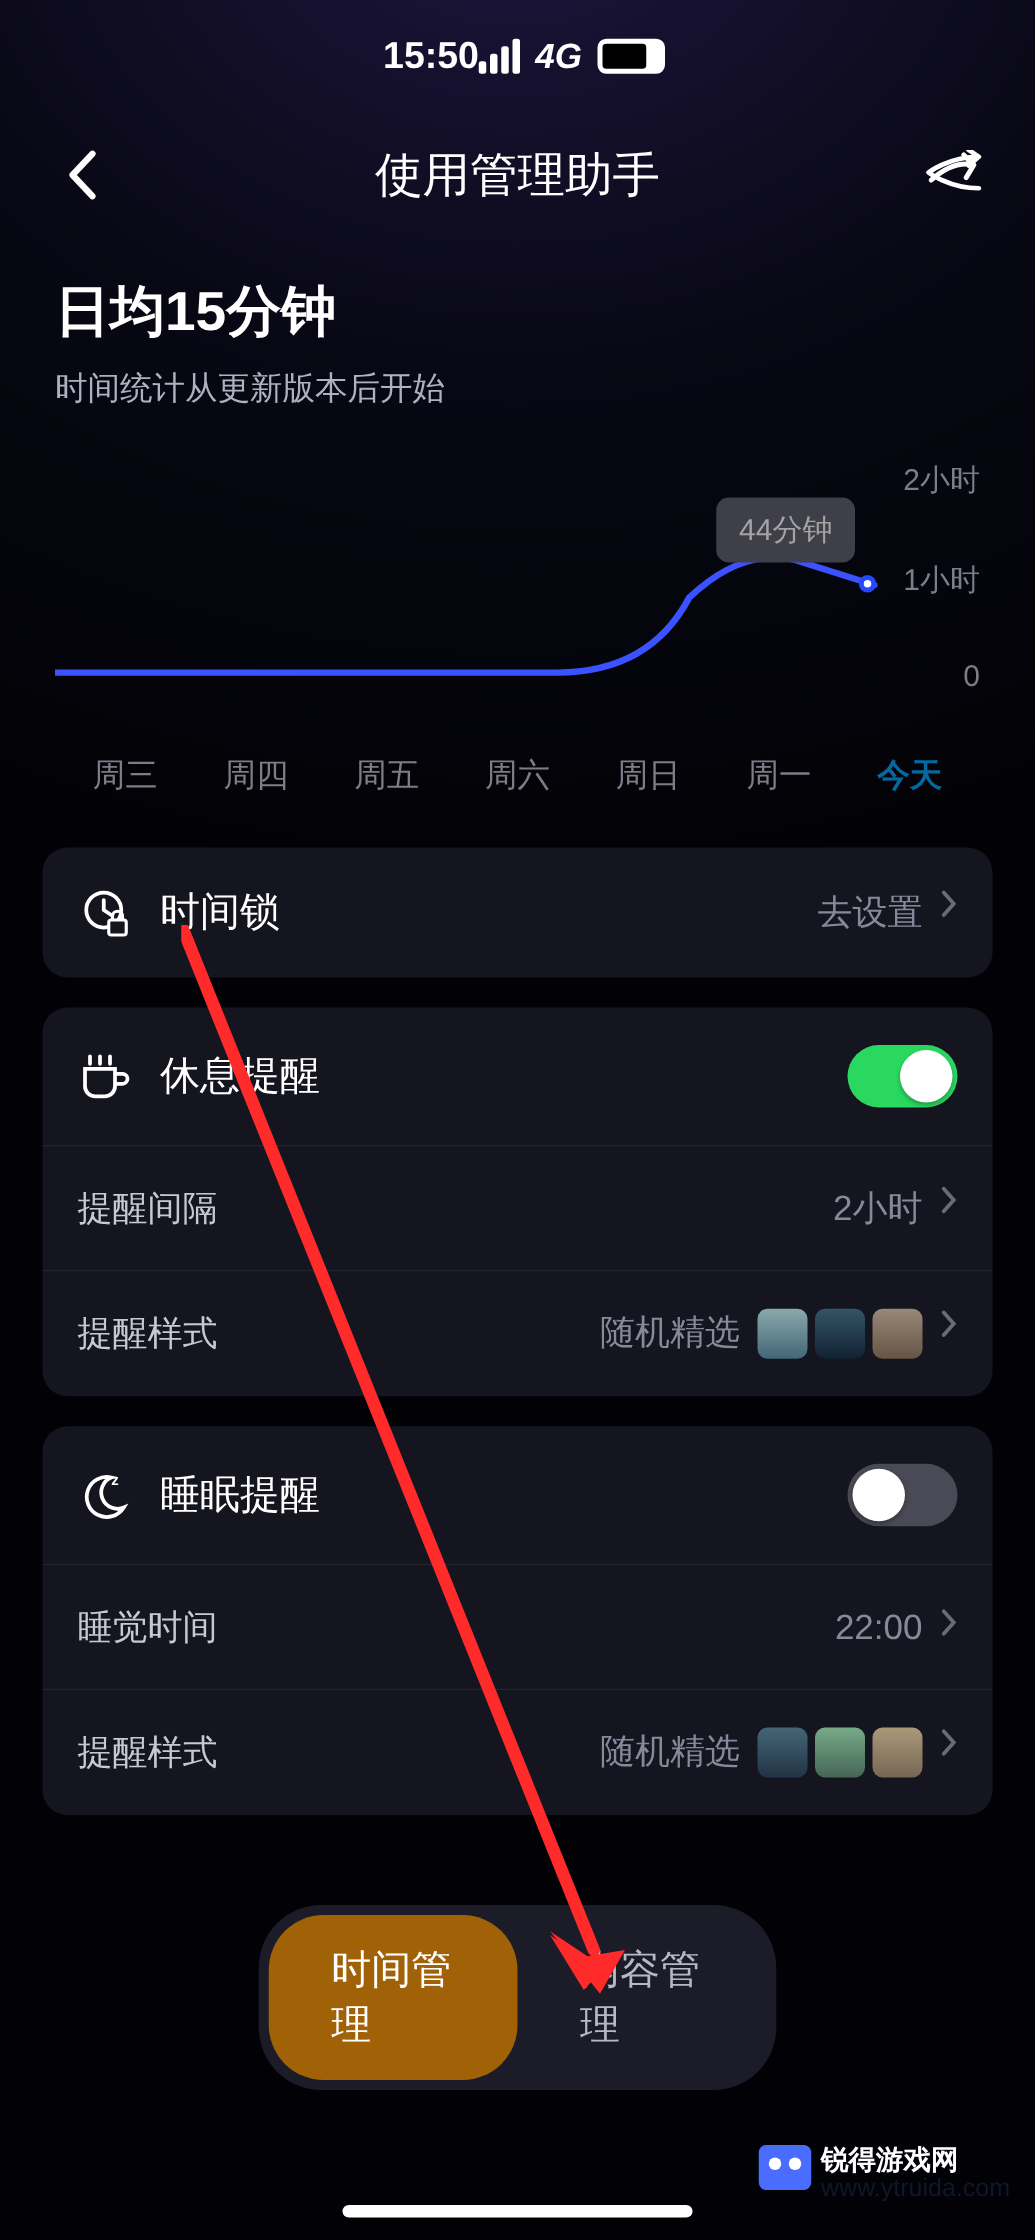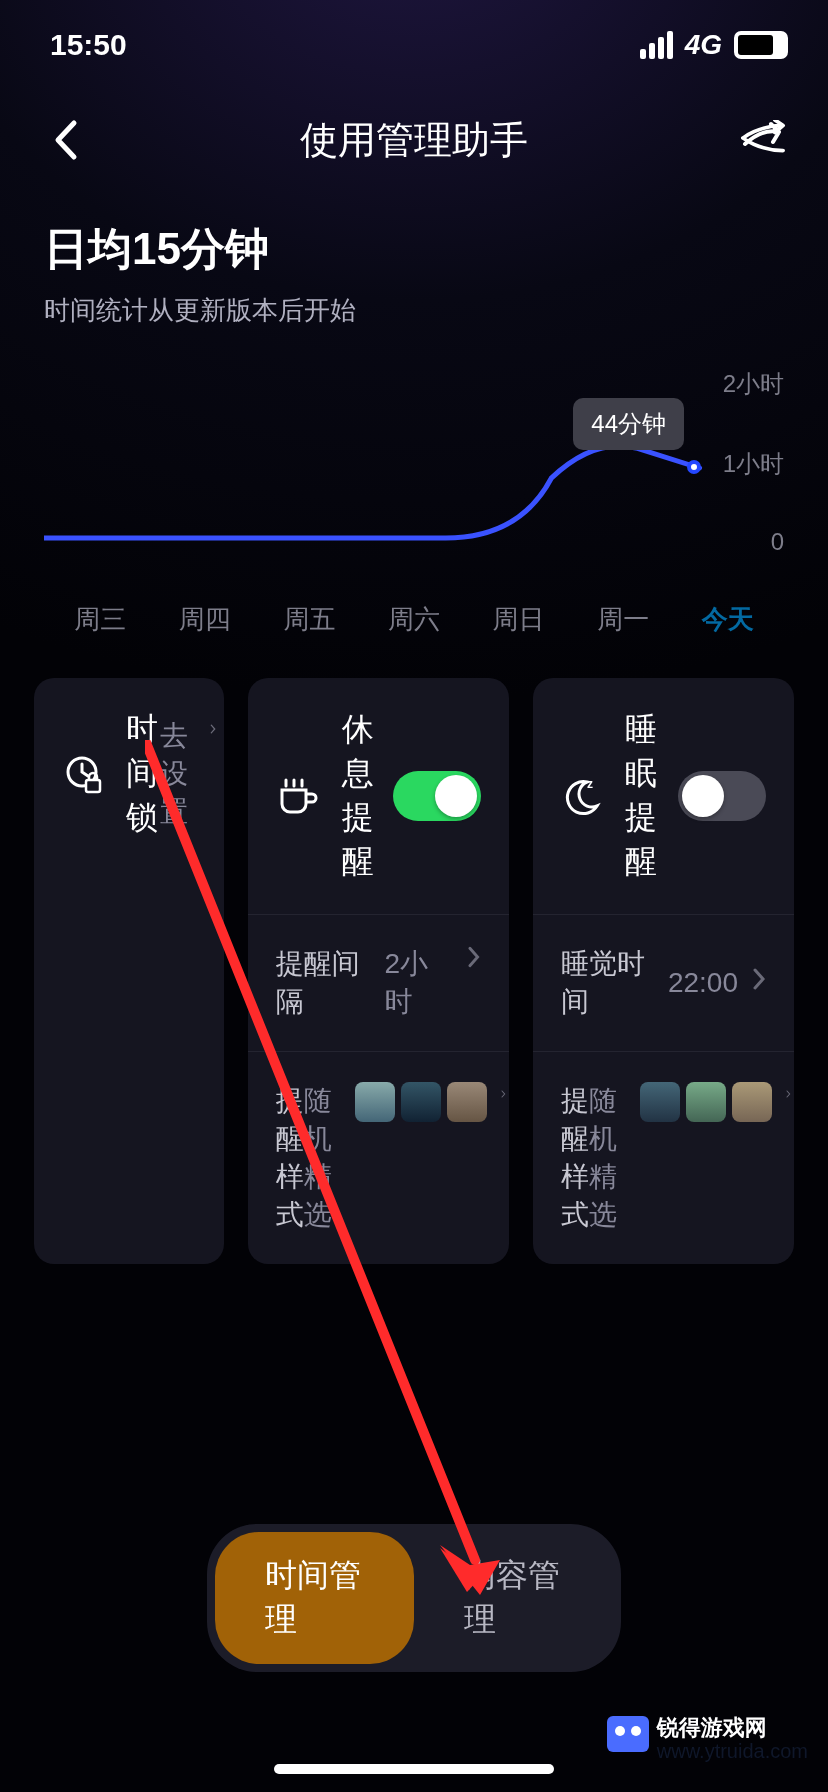--- a/index.html
+++ b/index.html
@@ -5,21 +5,21 @@
   * { margin: 0; padding: 0; box-sizing: border-box; }
   html, body { width: 828px; height: 1792px; overflow: hidden; }
   body {
     background: #000;
     background: radial-gradient(ellipse 1000px 800px at 50% -100px, #1f1640 0%, #080814 50%, #020206 100%);
     color: #fff;
     font-family: -apple-system, "PingFang SC", "Helvetica Neue", sans-serif;
     position: relative;
   }
   .status-bar {
-    display: flex; justify-content: space-between; align-items: center;
+    display: flex; justify-content: center; align-items: center;
     padding: 10px 40px 0 50px; height: 80px; font-size: 30px; font-weight: 600;
   }
   .status-right { display: flex; align-items: center; gap: 12px; font-style: italic; }
   .signal-bars { display: flex; align-items: flex-end; gap: 3px; }
   .signal-bars span { width: 6px; background: #fff; border-radius: 2px; }
   .signal-bars span:nth-child(1){height:10px;} .signal-bars span:nth-child(2){height:16px;}
   .signal-bars span:nth-child(3){height:22px;} .signal-bars span:nth-child(4){height:28px;}
   .net-label { font-size: 28px; font-weight: 600; }
   .battery { display: flex; align-items: center; }
   .battery-body { width: 54px; height: 28px; border: 2px solid #fff; border-radius: 7px; position: relative; padding: 2px; background:#fff; }
@@ -32,28 +32,28 @@
   .nav-title { font-size: 38px; font-weight: 500; text-align: center; flex: 1; }
   .nav-icon { width: 50px; display:flex; justify-content:center; }
   .summary { padding: 30px 44px 10px 44px; }
   .summary-title { font-size: 44px; font-weight: 600; margin-bottom: 14px; }
   .summary-sub { font-size: 26px; color: #b0b0c0; }
   .chart-area { position: relative; margin: 40px 44px 0 44px; height: 240px; }
   .chart-svg { width: 100%; height: 200px; }
   .y-label { position: absolute; right: 0; color: #7d7d8a; font-size: 24px; }
   .tooltip-bubble {
     position: absolute; top: 20px; right: 100px;
-    background: #3f3f49; color: #ffffff; padding: 10px 18px; border-radius: 10px;
+    background: #3f3f49; color: #a3a3a3; padding: 10px 18px; border-radius: 10px;
     font-size: 24px; white-space: nowrap;
   }
   .dot { position: absolute; width: 14px; height: 14px; border-radius: 50%; background: #fff; border: 4px solid #2447ff; }
   .x-axis { display: flex; justify-content: space-between; padding: 20px 4px 0 4px; }
   .x-item { font-size: 26px; color: #7d7d8a; flex:1; text-align:center; }
   .x-item.active { color: #0369a1; font-weight: 600; }
-  .cards { padding: 60px 34px 20px 34px; display: flex; flex-direction: row; gap: 24px; }
+  .cards { padding: 60px 34px 20px 34px; display: flex; flex-direction: column; gap: 24px; }
   .card { background: #151520; border-radius: 20px; overflow: hidden; }
   .row {
     display: flex; align-items: center; justify-content: space-between;
     padding: 30px 28px; min-height: 100px;
   }
   .row + .row { border-top: 1px solid #242430; }
   .row-left { display: flex; align-items: center; gap: 24px; }
   .row-icon { width: 42px; display:flex; justify-content:center; }
   .row-title { font-size: 32px; font-weight: 500; }
   .row-title.sub { font-size: 28px; color: #c8c8d2; font-weight: 400; }

